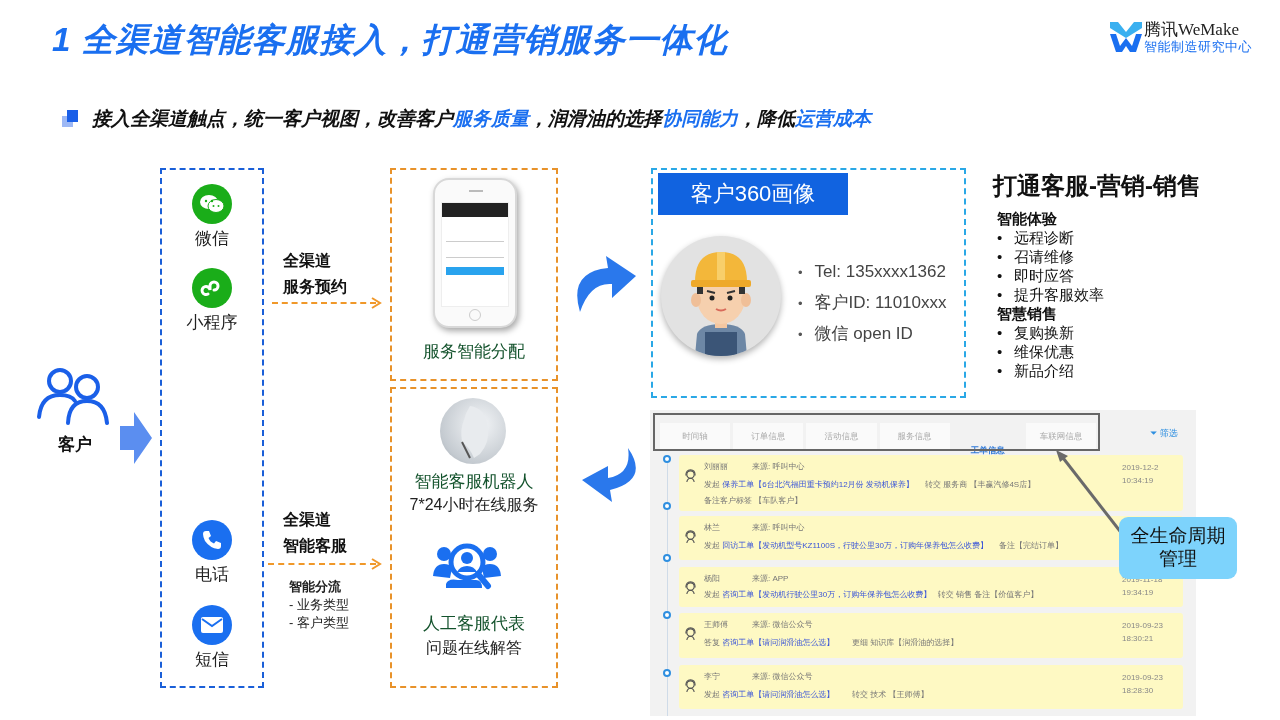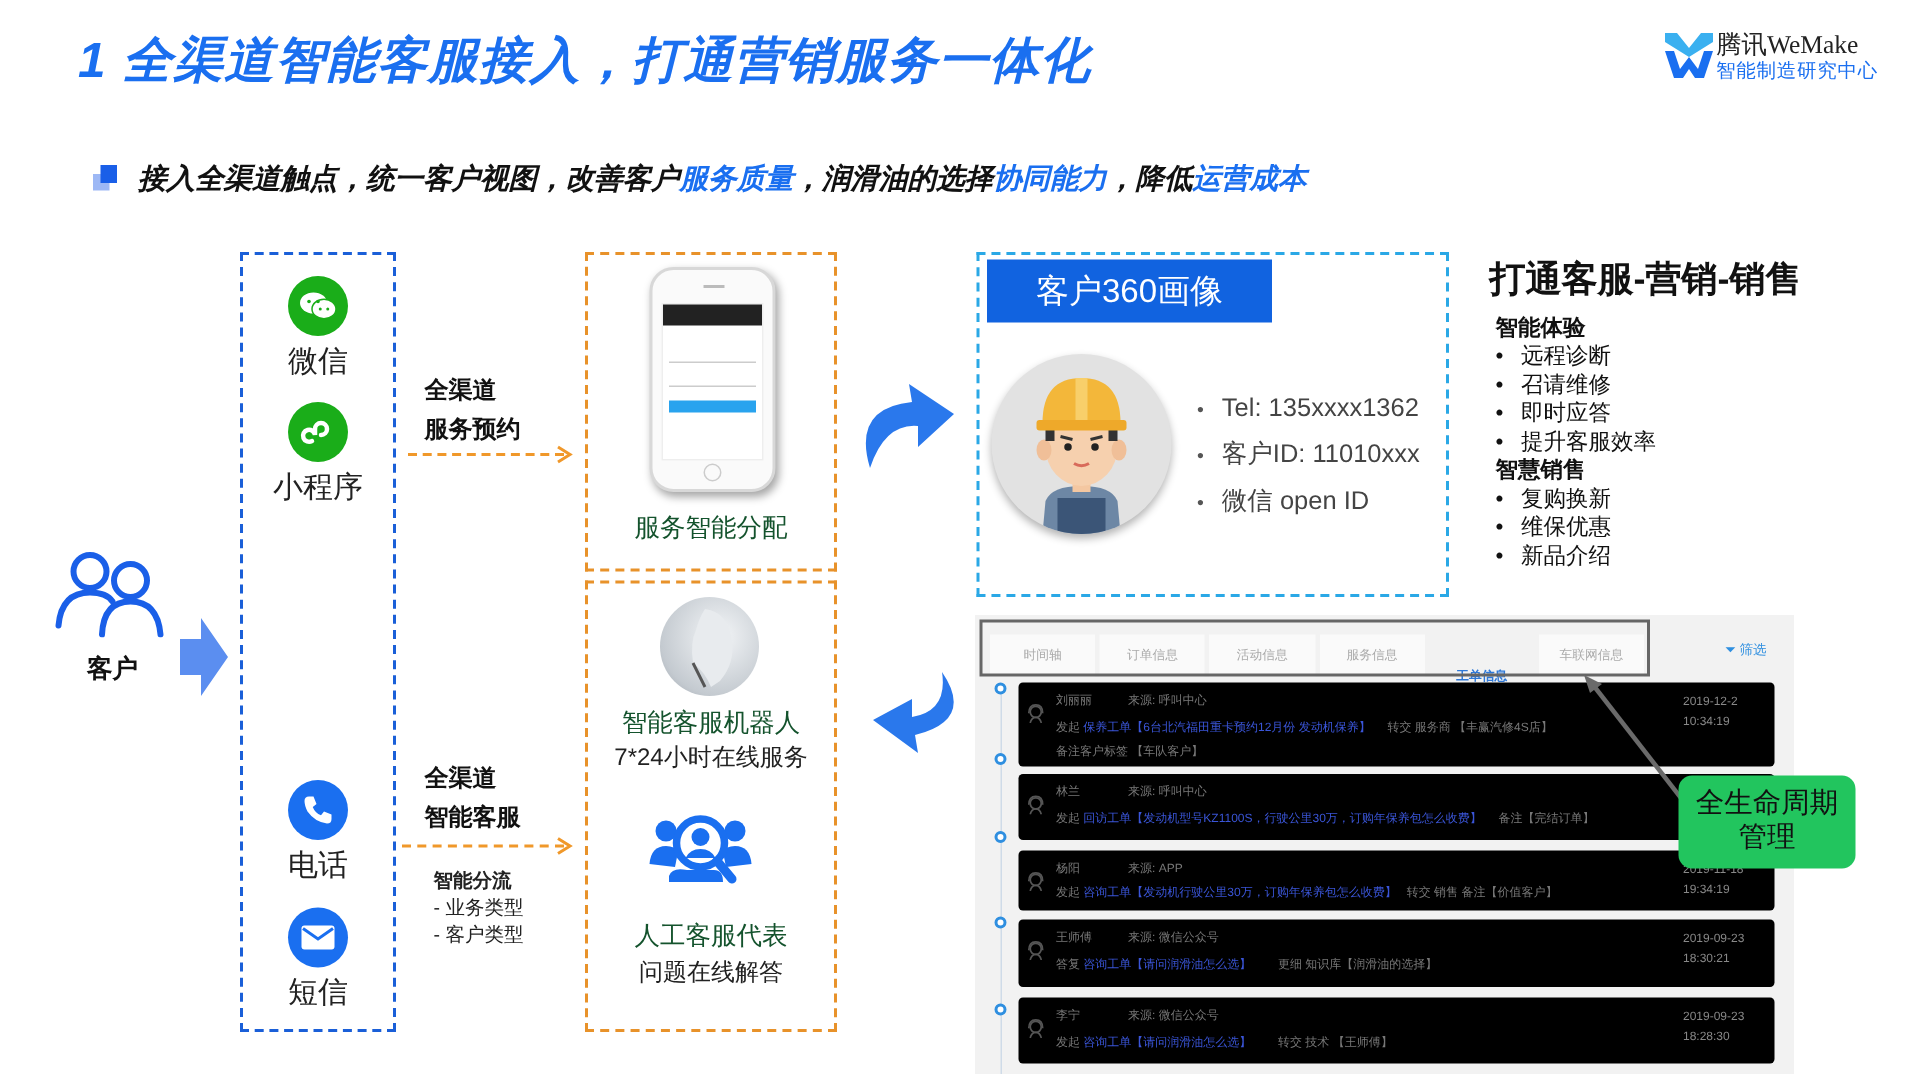--- a/index.html
+++ b/index.html
@@ -16,21 +16,21 @@
   .subtitle { left: 62px; top: 106px; height: 26px; display: flex; align-items: center; white-space: nowrap; }
   .sq { position: relative; width: 18px; height: 18px; margin-right: 12px; }
   .sq .a { position: absolute; left: 0; top: 6px; width: 11px; height: 11px; background: #9db8f5; }
   .sq .b { position: absolute; left: 5px; top: 0; width: 11px; height: 12px; background: #1a5fe8; }
   .sub-text { font-size: 19px; font-weight: bold; font-style: italic; color: #111; }
   .sub-text .hl { color: #1a6ff0; }
 
   .box-blue { left: 160px; top: 168px; width: 104px; height: 520px; border: 2.5px dashed #1a5fd8; }
   .ch { position: absolute; left: 0; width: 100px; text-align: center; }
   .ch-icon { width: 40px; height: 40px; border-radius: 50%; margin: 0 auto; display: flex; align-items: center; justify-content: center; }
-  .ch-label { font-size: 20px; color: #222; margin-top: 3px; }
+  .ch-label { font-size: 17px; color: #222; margin-top: 3px; }
 
   .cust { left: 30px; top: 365px; width: 90px; text-align: center; }
   .cust-label { font-size: 17px; font-weight: bold; margin-top: 4px; color: #111; }
   .big-arrow { left: 118px; top: 410px; }
 
   .dash-arrow { height: 2px; border-top: 2px dashed #f0982a; }
   .flow-label { font-size: 16px; font-weight: bold; line-height: 26px; color: #111; white-space: nowrap; }
   .flow-sub { font-size: 13px; line-height: 18px; color: #222; white-space: nowrap; }
 
   .box-orange { border: 2.5px dashed #e8922a; }
@@ -59,29 +59,29 @@
   .feat-item::before { content: "•"; display: inline-block; width: 17px; }
 
   .crm { left: 650px; top: 410px; width: 546px; height: 306px; background: #f2f2f2; overflow: hidden; }
   .tabs { position: absolute; left: 10px; top: 13px; width: 436px; height: 28px; display: flex; gap: 3px; }
   .tab { flex: 1; background: #fafafa; color: #aaa; font-size: 8.5px; display: flex; align-items: center; justify-content: center; }
   .tab.active { color: #2f79d8; font-weight: bold; background: #fff; margin-top: 28px; }
   .tabs-frame { position: absolute; left: 3px; top: 3px; width: 447px; height: 38px; border: 2.5px solid #666; }
   .filter { position: absolute; left: 500px; top: 17px; color: #2f8fe0; font-size: 9px; white-space: nowrap; }
   .timeline-line { position: absolute; left: 17px; top: 47px; width: 1px; height: 270px; background: #cfdbe8; }
   .dot { position: absolute; left: 13px; width: 8px; height: 8px; border-radius: 50%; border: 2px solid #2f8fe0; background: #fff; }
-  .card { position: absolute; left: 29px; width: 504px; background: #000000; border-radius: 3px; }
+  .card { position: absolute; left: 29px; width: 504px; background: #fef9c3; border-radius: 3px; }
   .card-icon { position: absolute; left: 5px; top: 14px; width: 13px; height: 13px; }
   .card-name { position: absolute; left: 25px; top: 6px; font-size: 8px; color: #777; }
   .card-src { position: absolute; left: 73px; top: 6px; font-size: 8px; color: #777; white-space: nowrap; }
   .card-line { position: absolute; left: 25px; font-size: 8px; color: #777; white-space: nowrap; }
   .card-line .lk { color: #3a55d8; }
   .card-time { position: absolute; left: 443px; top: 6px; font-size: 8px; color: #888; line-height: 13px; }
 
-  .callout { left: 1119px; top: 517px; width: 118px; height: 62px; background: #22c55e; border-radius: 9px; color: #111; font-size: 19px; text-align: center; line-height: 23px; padding-top: 7px; }
+  .callout { left: 1119px; top: 517px; width: 118px; height: 62px; background: #7dd3fc; border-radius: 9px; color: #111; font-size: 19px; text-align: center; line-height: 23px; padding-top: 7px; }
 </style>
 </head>
 <body>
 
 <div class="abs title">1 全渠道智能客服接入，打通营销服务一体化</div>
 <div class="abs logo">
   <svg class="logo-mark" viewBox="0 0 36 34">
     <path d="M2 2 L10 2 L18 12 L26 2 L34 2 L34 8 L18 18 L2 8 Z" fill="#3ab0f0"></path>
     <path d="M2 14 L8 14 L12 26 L18 18 L24 26 L28 14 L34 14 L28 32 L22 32 L18 26 L14 32 L8 32 Z" fill="#1a6ff0"></path>
   </svg>

